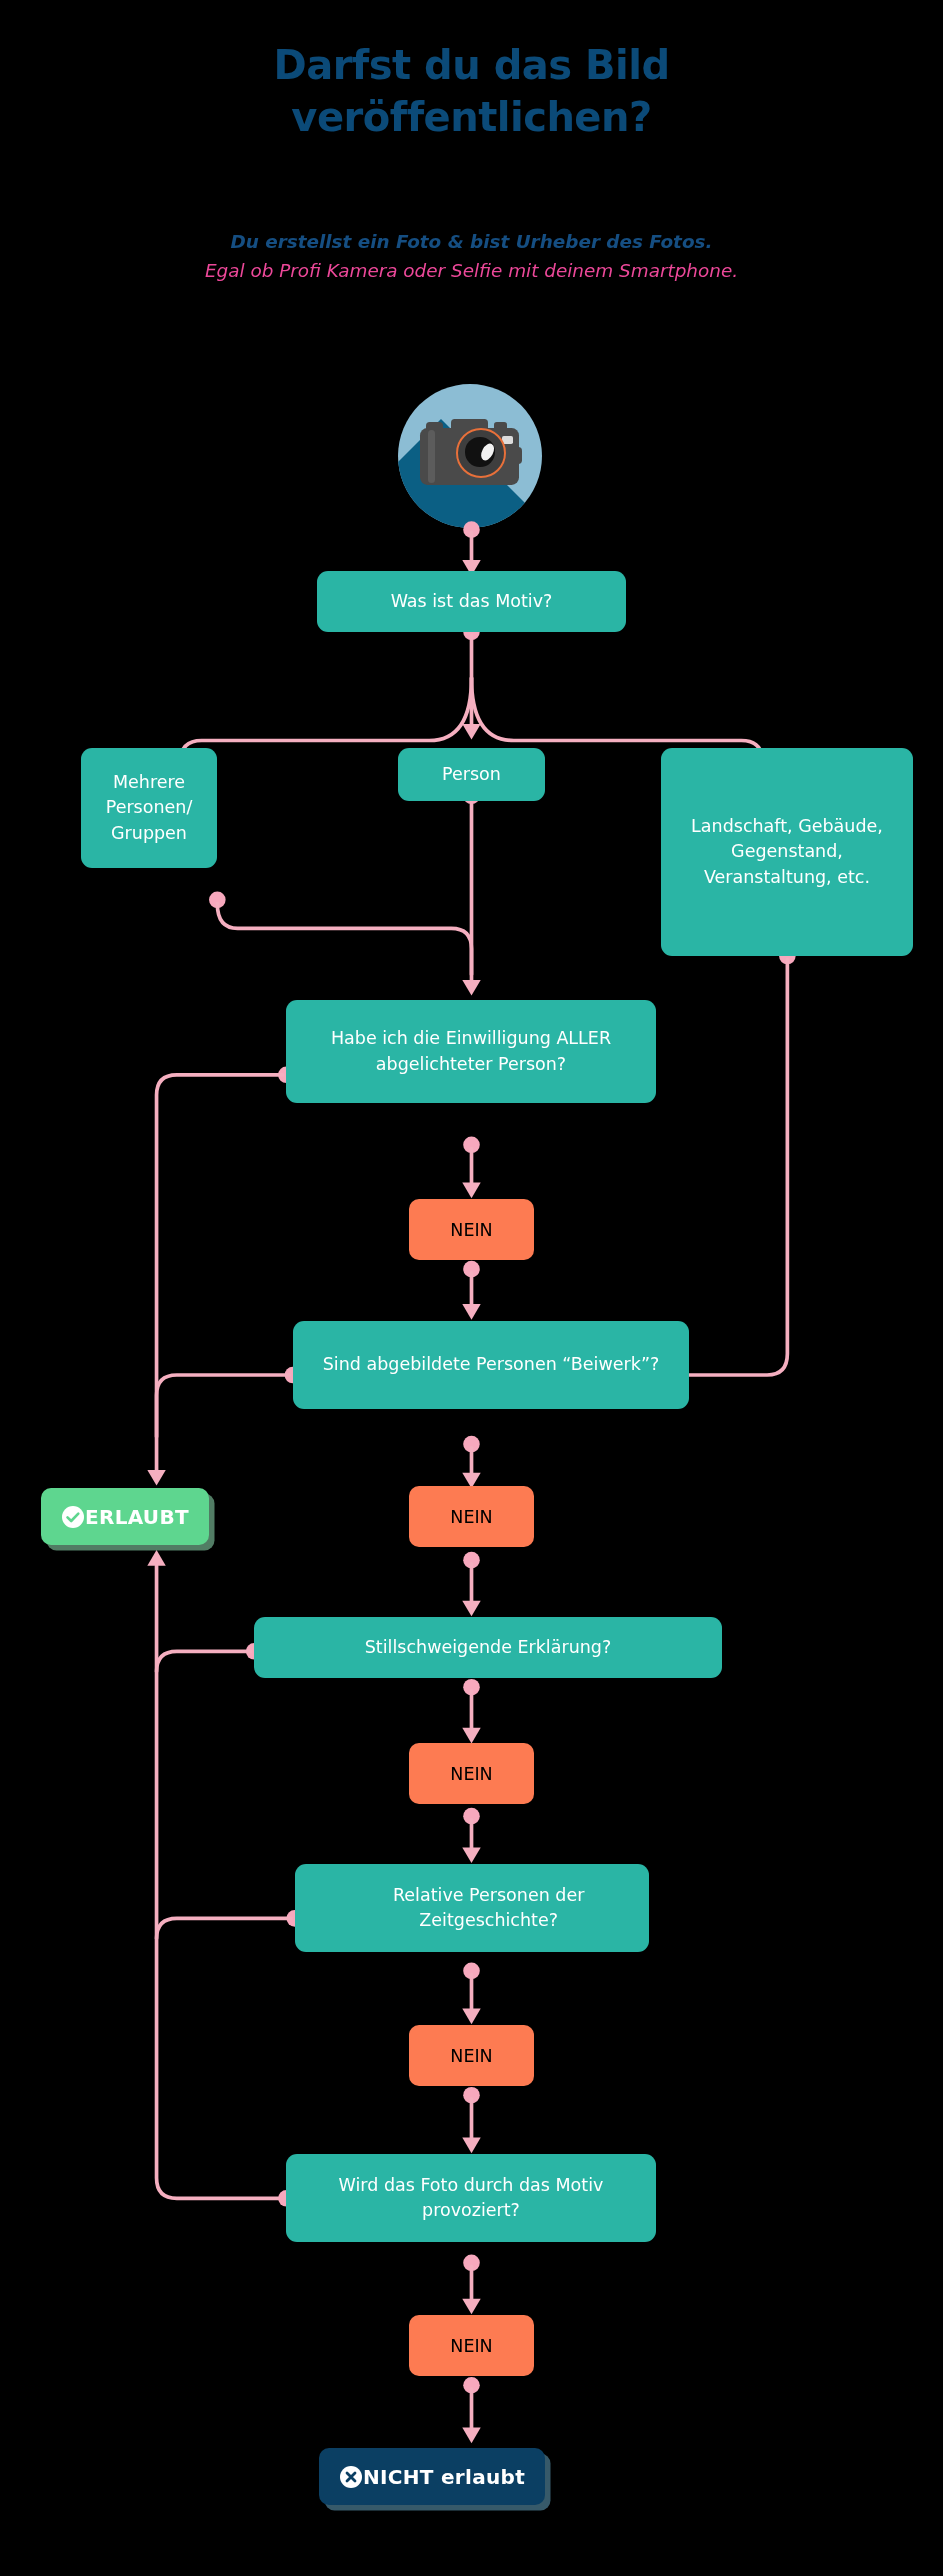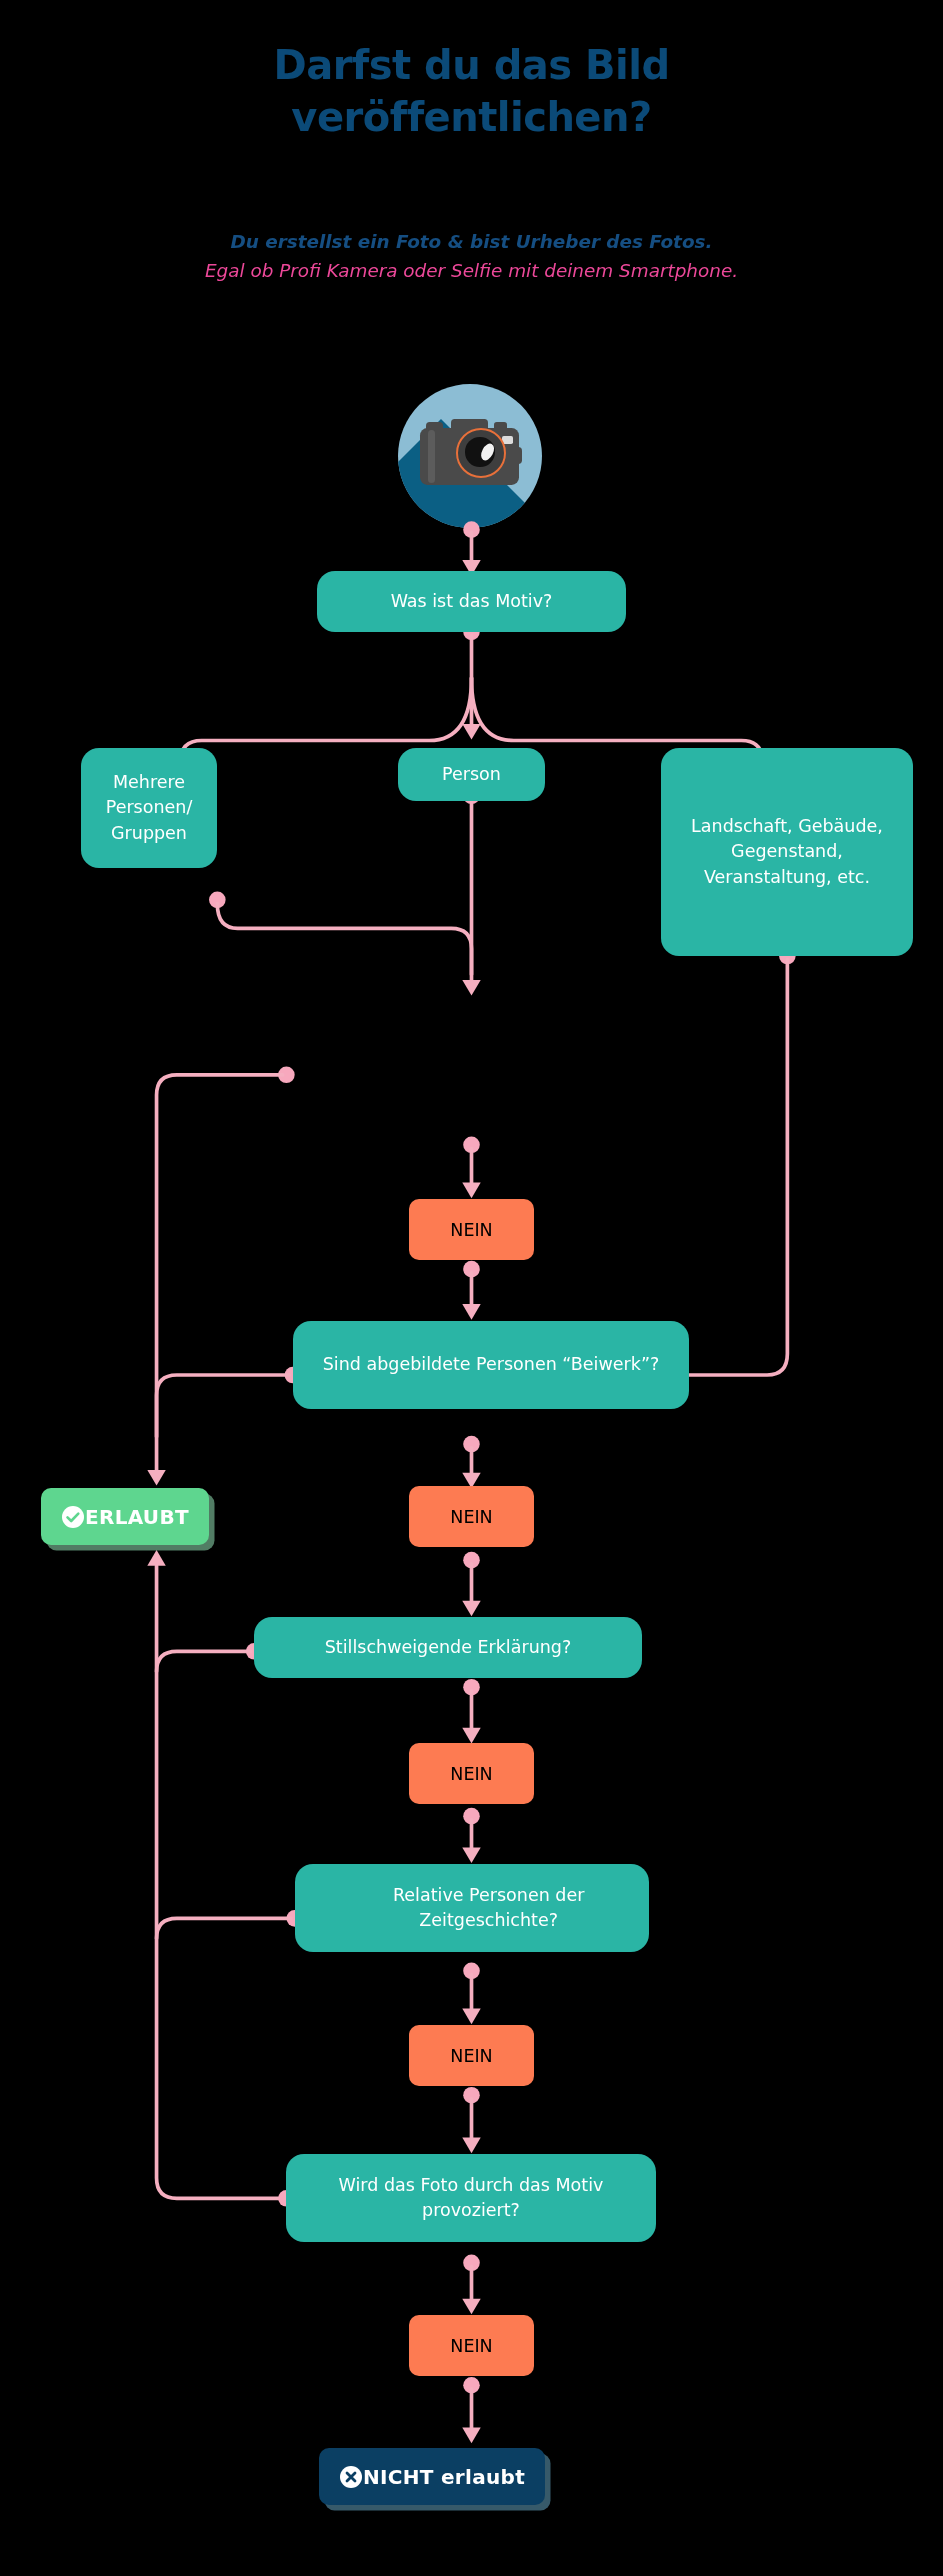--- a/index.html
+++ b/index.html
@@ -165,21 +165,21 @@
   .node {
     position: absolute;
     display: flex;
     align-items: center;
     justify-content: center;
     text-align: center;
     color: #ffffff;
     font-family: "DejaVu Sans", sans-serif;
     font-size: 17.5px;
     line-height: 1.45;
-    border-radius: 18px;
+    border-radius: 11px;
     padding: 9.2px 14.7px;
     z-index: 3;
   }
   .q { background: #2ab5a5; }
 
   .nein {
     position: absolute;
     display: flex;
     align-items: center;
     justify-content: center;
@@ -350,28 +350,29 @@
   </svg>
 
   <div class="node q" style="left:317px; top:571px; width:309px; height:61px;">Was ist das Motiv?</div>
 
   <div class="node q" style="left:81px; top:748px; width:136px; height:120px;">Mehrere Personen/ Gruppen</div>
 
   <div class="node q" style="left:398px; top:748px; width:147px; height:53px;">Person</div>
 
   <div class="node q" style="left:661px; top:748px; width:252px; height:208px;">Landschaft, Gebäude, Gegenstand, Veranstaltung, etc.</div>
 
+  <div class="node q" style="left:286px; top:1000px; width:370px; height:103px;">Habe ich die Einwilligung ALLER abgelichteter Person?</div>
 
   <div class="nein" style="left:409px; top:1199px; width:125px; height:61px;">NEIN</div>
 
   <div class="node q" style="left:293px; top:1321px; width:396px; height:88px;">Sind abgebildete Personen “Beiwerk”?</div>
 
   <div class="nein" style="left:409px; top:1486px; width:125px; height:61px;">NEIN</div>
 
-  <div class="node q" style="left:254px; top:1617px; width:388px; height:61px;">Stillschweigende Erklärung?</div>
+  <div class="node q" style="left:254px; top:1617px; width:468px; height:61px;">Stillschweigende Erklärung?</div>
 
   <div class="nein" style="left:409px; top:1743px; width:125px; height:61px;">NEIN</div>
 
   <div class="node q" style="left:295px; top:1864px; width:354px; height:88px;padding-left:48px;">Relative Personen der Zeitgeschichte?</div>
 
   <div class="nein" style="left:409px; top:2025px; width:125px; height:61px;">NEIN</div>
 
   <div class="node q" style="left:286px; top:2154px; width:370px; height:88px;">Wird das Foto durch das Motiv provoziert?</div>
 
   <div class="nein" style="left:409px; top:2315px; width:125px; height:61px;">NEIN</div>

